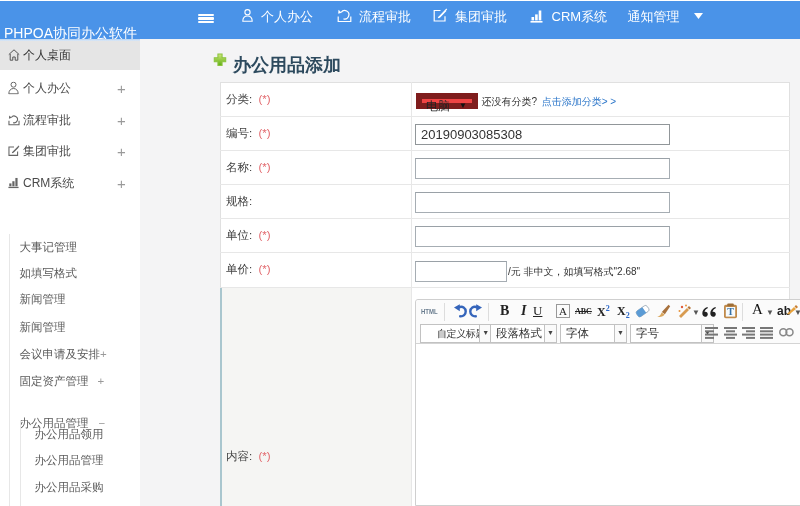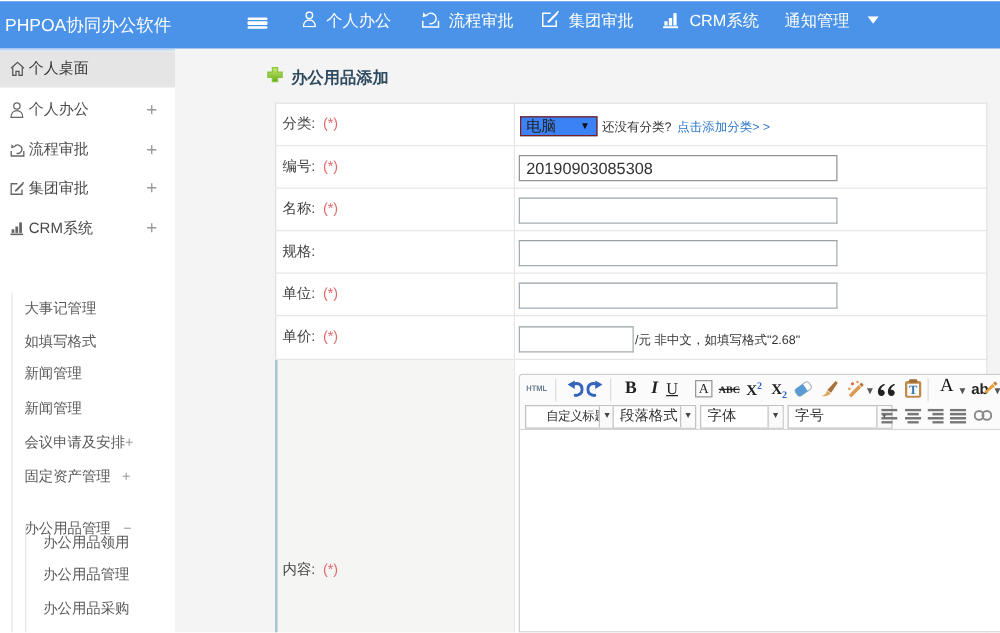--- a/index.html
+++ b/index.html
@@ -1,34 +1,34 @@
 <!DOCTYPE html>
 <html><head><meta charset="utf-8"><style>
 *{margin:0;padding:0;box-sizing:border-box}
 html,body{width:800px;height:506px;overflow:hidden}
 body{font-family:"Liberation Sans",sans-serif;background:#fff;position:relative}
 .abs{position:absolute}
 .nav{position:absolute;left:0;top:1px;width:800px;height:38px;background:#4a93e8}
-.logo{position:absolute;left:4px;top:11px;height:16px;line-height:16px;color:#fff;font-size:14px}
+.logo{position:absolute;left:4px;top:24px;height:16px;line-height:16px;color:#fff;font-size:14px}
 .bar{position:absolute;width:16px;height:2.4px;background:#fff;border-radius:1px}
 .nitem{position:absolute;top:8.5px;height:14px;line-height:14px;color:#fff;font-size:13px}
 .nico{position:absolute}
 .side{position:absolute;left:0;top:39px;width:140px;height:467px;background:#fff}
 .content{position:absolute;left:140px;top:39px;width:660px;height:467px;background:#f4f4f5}
 .mi{position:absolute;left:0;width:140px;height:31.5px;color:#4a4a4a;font-size:12px}
 .mi .t{position:absolute;left:23px;top:50%;transform:translateY(-50%)}
 .mi .pm{position:absolute;left:117px;top:50%;transform:translateY(-50%);color:#9a9a9a;font-size:15px;font-weight:400}
 .mi svg{position:absolute;left:8px;top:50%;transform:translateY(-50%)}
 .si{position:absolute;color:#5a5a5a;font-size:11.5px;transform:translateY(-50%);white-space:nowrap}
 .vline{position:absolute;width:1px;background:#e7e7e7}
 .hline{position:absolute;left:220px;width:570px;height:1px;background:#e7e7e7}
 .lbl{position:absolute;left:226px;font-size:11.5px;color:#424242;transform:translateY(-50%);white-space:nowrap}
 .lbl em{font-style:normal;color:#e2696e;margin-left:3px}
 .inp{position:absolute;background:#fff;border:1px solid #a6adb3;border-top-color:#9aa1a7}
-.tsel{position:absolute;border:1px solid #7f1d1d;background:#3b82f6;font-size:12px;color:#222}
+.tsel{position:absolute;border:6px solid #7f1d1d;background:#ef4444;font-size:12px;color:#222}
 .ed-sep{position:absolute;width:1px;height:18px;background:#ddd;top:3px}
 .dd{position:absolute;top:24px;height:19px;border:1px solid #c2c2c2;background:#fff;font-size:11.5px;color:#333;line-height:17px;padding-left:5px;white-space:nowrap}
 .dar{position:absolute;right:0;top:0;width:12px;height:17px;border-left:1px solid #c2c2c2;text-align:center;line-height:16px;font-size:7px;color:#444;background:#fafafa}
 </style></head><body>
 
 <div class="nav">
   <div class="logo">PHPOA协同办公软件</div>
   <div class="bar" style="left:198px;top:12.5px"></div>
   <div class="bar" style="left:198px;top:16.3px"></div>
   <div class="bar" style="left:198px;top:20.1px"></div>
@@ -129,21 +129,21 @@
 
 <svg class="abs" style="left:213px;top:53px" width="14" height="13" viewBox="0 0 13 12.5">
   <defs>
       <linearGradient id="g1" x1="0" y1="0" x2="0" y2="1">
         <stop offset="0" stop-color="#cfe87a"></stop>
         <stop offset="1" stop-color="#5fae12"></stop>
       </linearGradient>
     </defs>
   <path d="M4.5 1 L8.5 1 L8.5 4.5 L12 4.5 L12 8.5 L8.5 8.5 L8.5 12 L4.5 12 L4.5 8.5 L1 8.5 L1 4.5 L4.5 4.5 Z" fill="url(#g1)" stroke="#8bc43f" stroke-width="1"></path>
 </svg>
-<div class="abs" style="left:233px;top:53px;font-size:13px;font-weight:bold;color:#2d4a5e">办公用品添加</div>
+<div class="abs" style="left:233px;top:53px;font-size:18px;font-weight:bold;color:#2d4a5e">办公用品添加</div>
 
 <div class="abs" style="left:220px;top:82px;width:570px;height:424px;background:#fff;border:1px solid #e0e0e0;border-bottom:none"></div>
 <div class="hline" style="top:116px"></div>
 <div class="hline" style="top:150px"></div>
 <div class="hline" style="top:184px"></div>
 <div class="hline" style="top:218px"></div>
 <div class="hline" style="top:252px"></div>
 <div class="hline" style="top:287px"></div>
 <div class="vline" style="left:411px;top:82px;height:424px;background:#e7e7e7"></div>
 

